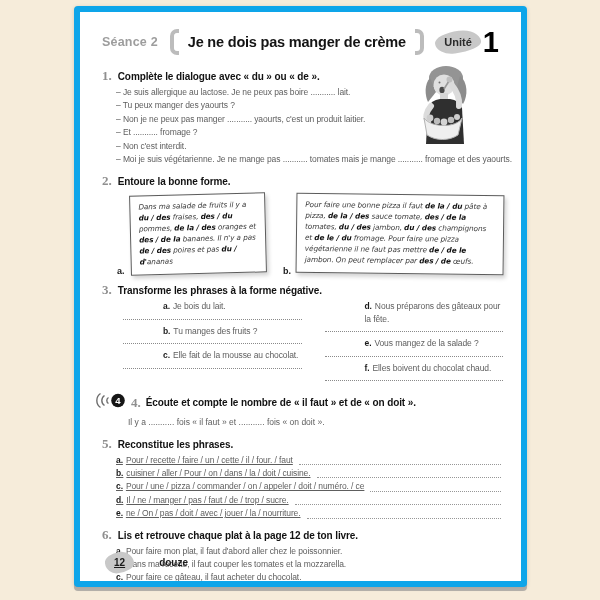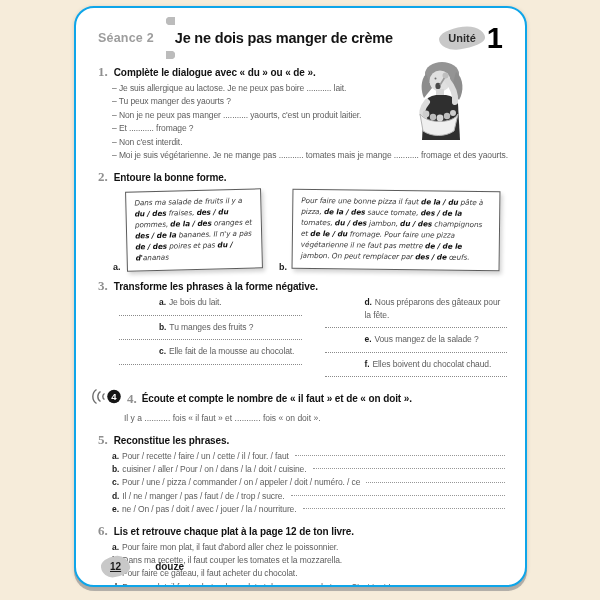--- a/index.html
+++ b/index.html
@@ -7,30 +7,30 @@
   body {
     background:#f6ecda;
     font-family:"Liberation Sans", sans-serif;
     position:relative;
     overflow:hidden;
   }
   .page {
     position:absolute; left:74px; top:6px;
     width:453px; height:581px;
     background:#ffffff;
-    border:2px solid #0ea5e9;
-    border-radius:20px;
+    border:6px solid #0ea5e9;
+    border-radius:4px;
     box-shadow:0 4px 0 rgba(145,145,145,.65), 0 1px 4px rgba(0,0,0,.15);
     padding:12px 18px 0 22px;
     overflow:hidden;
   }
   
   .header { display:flex; align-items:center; height:36px; margin-bottom:8px; }
   .seance { color:#9d9d9d; font-weight:bold; font-size:12.5px; margin-right:12px; letter-spacing:.2px; }
-  .title-wrap { display:flex; align-items:stretch;flex-direction:column; }
+  .title-wrap { display:flex; align-items:stretch; }
   .bracket { width:9px; border:4px solid #bcbcbc; }
   .bracket.bl { border-right:none; border-radius:7px 0 0 7px; }
   .bracket.br { border-left:none; border-radius:0 7px 7px 0; }
   .page-title { font-size:14.5px; font-weight:bold; color:#141414; padding:5px 9px; letter-spacing:-.2px; white-space:nowrap; }
   .unit { margin-left:auto; display:flex; align-items:center; margin-right:4px; }
   .blob { position:relative; display:inline-block; font-weight:bold; padding:4px 8px; z-index:0; }
   .blob::before {
     content:""; position:absolute; inset:-1px; background:#c8c8c8;
     border-radius:55% 45% 60% 40% / 45% 60% 40% 55%;
     transform:rotate(-7deg); z-index:-1;
@@ -65,21 +65,21 @@
   .ex3-cols { display:flex; gap:16px; }
   .ex3-col { width:198px; }
   .qa-item .q { line-height:12.5px;margin-left:47px; }
   .item-label { font-weight:bold; color:#1a1a1a; margin-right:3px; }
   .dotted { border-bottom:1.4px dotted #8a8a8a; height:7px; margin:0 0 5px 7px; }
   
   .ex4-head { display:flex; align-items:center; gap:5px; margin-bottom:2px; }
   .audio-icon { flex:0 0 auto; margin-left:-6px; }
   .ex4-answer { padding-left:26px; font-size:8.5px; color:#5e5e5e; line-height:1.7; }
   
-  .ex5-item { display:flex; align-items:center; line-height:13.4px; }
+  .ex5-item { display:flex; align-items:flex-end; line-height:13.4px;text-decoration:underline; }
   .leader { flex:1; border-bottom:1px dotted #979797; margin:0 2px 2px 6px; }
   
   .ex6-item { line-height:13.4px; }
   
   .footer { position:absolute; left:26px; bottom:9px; display:flex; align-items:center; gap:26px; }
   .pageno { font-size:10px; color:#1a1a1a;text-decoration:underline; }
   .page-word { font-weight:bold; font-size:10px; color:#1a1a1a; }
 </style>
 </head>
 <body>

